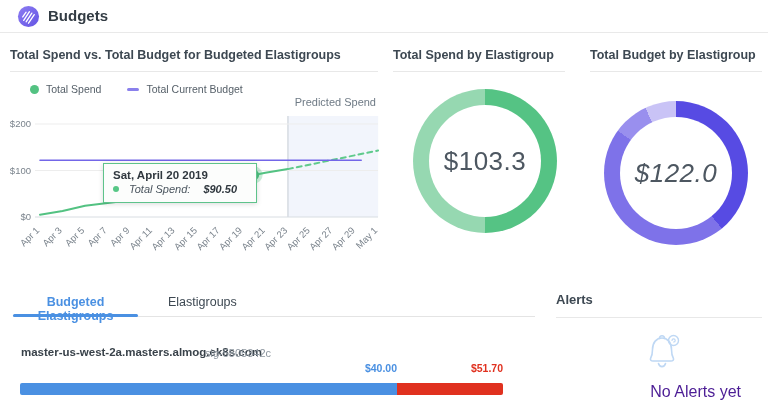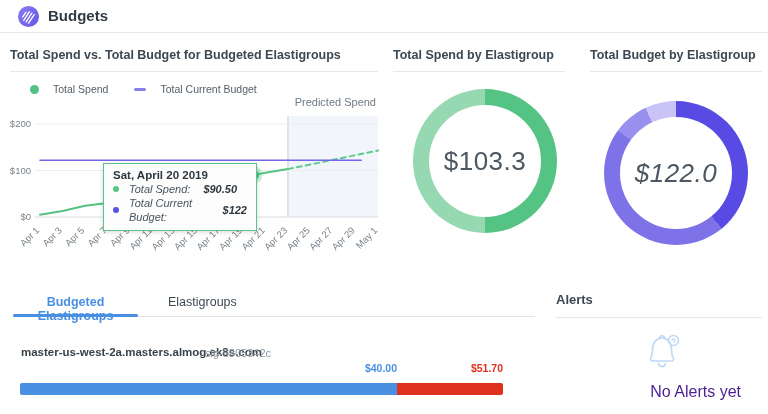--- a/index.html
+++ b/index.html
@@ -10,21 +10,21 @@
   
   .header { position:absolute; left:0; top:0; width:768px; height:33px; background:#fff; border-bottom:1px solid #e9e9e9; }
   .logo { position:absolute; left:17px; top:5px; width:23px; height:23px; cursor:pointer; }
   .app-title { position:absolute; left:48px; top:7px; font-size:15px; font-weight:700; color:#333c44; }
 
   .panel-title { position:absolute; font-size:12.5px; font-weight:700; color:#3d4852; }
   .divider { position:absolute; height:1px; background:#e8e8e8; }
 
   
   .legend { position:absolute; left:30px; top:83px; display:flex; gap:26px; align-items:center; }
-  .legend-item { display:flex; align-items:center; gap:14px; cursor:pointer; }
+  .legend-item { display:flex; align-items:center; gap:7px; cursor:pointer; }
   .legend-dot { width:9px; height:9px; border-radius:50%; }
   .legend-dash { width:12px; height:3px; border-radius:2px; }
   .legend-label { font-size:10.5px; color:#566069; }
   .predicted-label { position:absolute; left:250px; top:96px; width:126px; text-align:right; font-size:11px; color:#6e7a85; }
 
   
   #line-chart { position:absolute; left:0; top:112px; }
 
   
   .tooltip { position:absolute; left:103px; top:163px; width:154px; background:#fcfdfc; border:1.5px solid #5ec38b; border-radius:0; box-shadow:0 1px 5px rgba(0,0,0,0.15); padding:5px 9px 6px 9px; }
@@ -137,25 +137,20 @@
       <circle cx="254.13" cy="62.9175" r="5" fill="#4fbe80"></circle>
     </svg>
 
   <div class="tooltip">
     <div class="tooltip-date">Sat, April 20 2019</div>
     <div class="tooltip-row">
       <span class="tooltip-bullet" style="background:#57c786;"></span>
       <span>Total Spend:</span>
       <span class="tooltip-value">$90.50</span>
     </div>
-    <div class="tooltip-row">
-      <span class="tooltip-bullet" style="background:#5b4fe0;"></span>
-      <span>Total Current Budget:</span>
-      <span class="tooltip-value">$122</span>
-    </div>
   </div>
 
   <div class="panel-title" style="left:393px; top:48px;">Total Spend by Elastigroup</div>
   <div class="divider" style="left:393px; top:71px; width:172px;"></div>
   <div class="donut" style="left: 413px; top: 89px; background: conic-gradient(rgb(85, 195, 132) 0%, rgb(85, 195, 132) 50%, rgb(150, 216, 177) 50%, rgb(150, 216, 177) 100%);">
     <div class="donut-hole">
       <span class="donut-value">$103.3</span>
     </div>
   </div>
 

